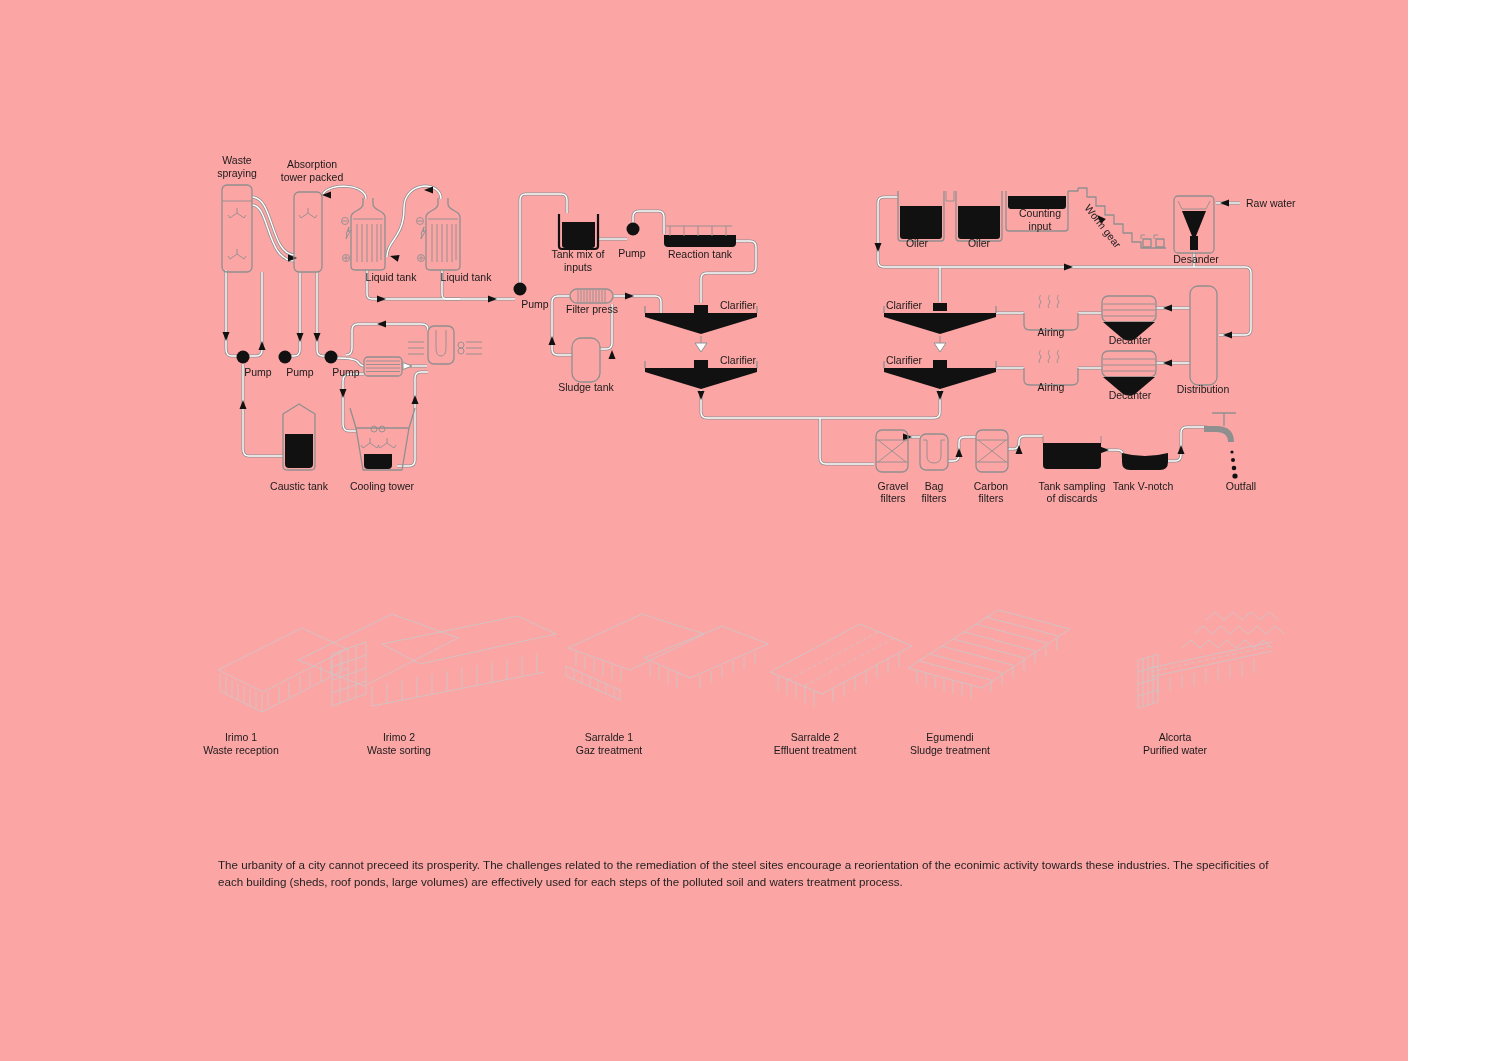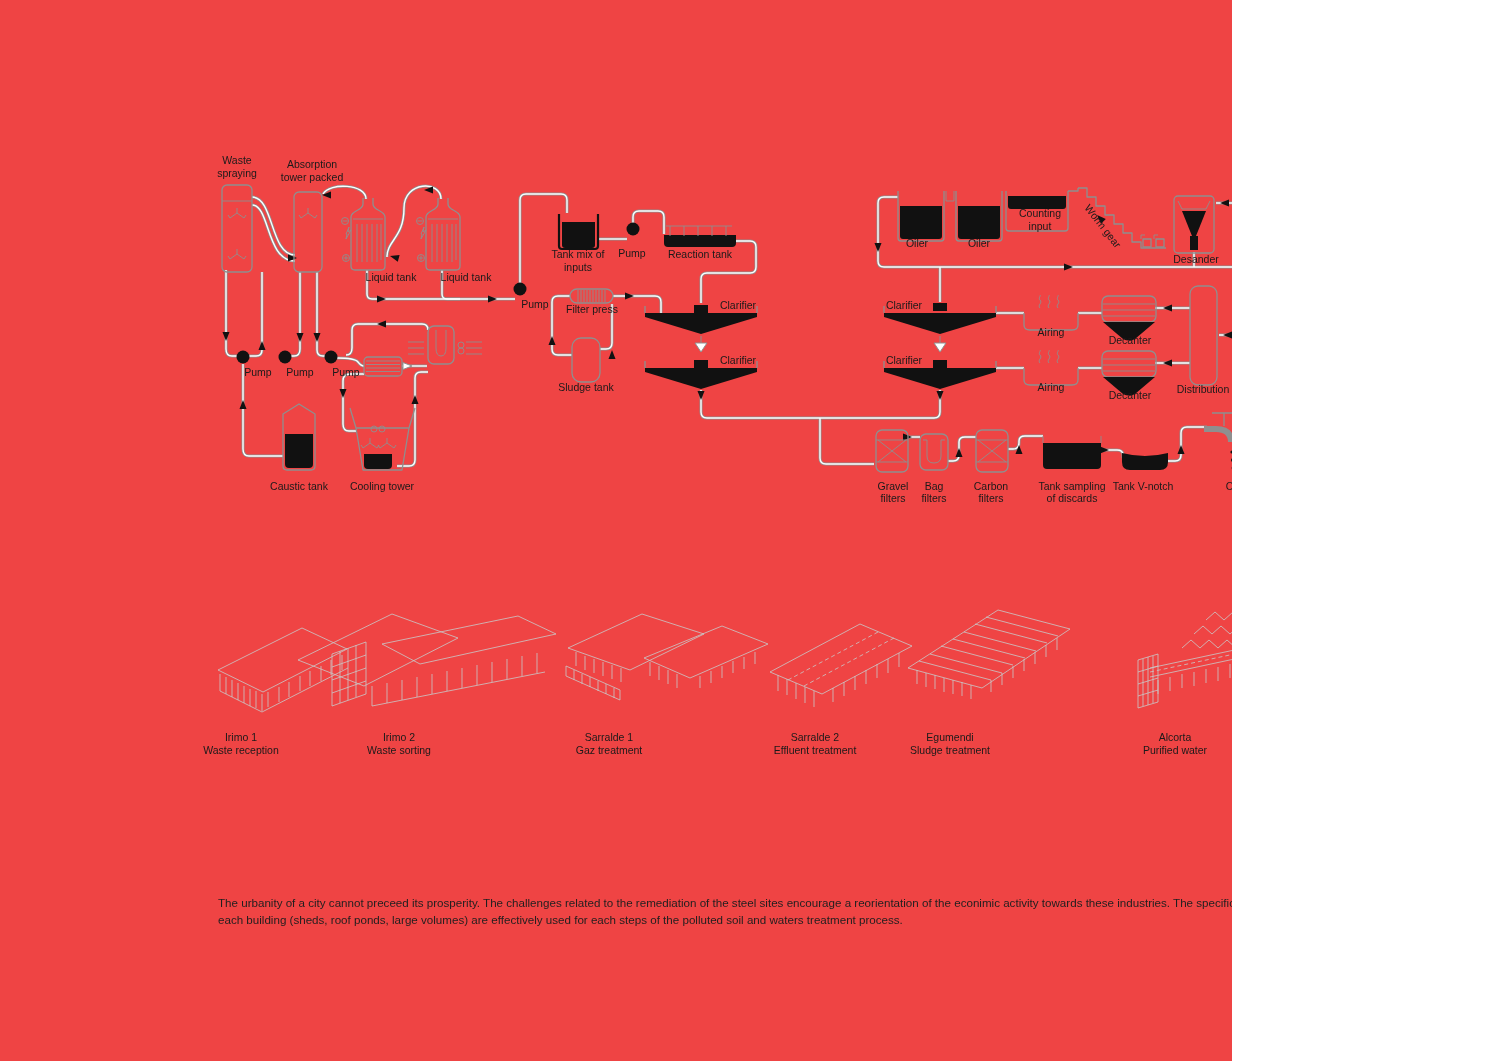--- a/index.html
+++ b/index.html
@@ -1,35 +1,35 @@
 <!DOCTYPE html>
 <html><head>
 <meta charset="utf-8">
 <style>
   html,body { margin:0; padding:0; background:#fff; }
   .canvas {
-    position:relative; width:1232px; height:1061px; background:#ef4444;
+    position:relative; width:1408px; height:1061px; background:#fca5a5;
     font-family:"Liberation Sans", sans-serif; overflow:hidden;
   }
   svg { position:absolute; left:0; top:0; }
   
   .pipe { fill:none; stroke:#8f8f8f; stroke-width:3; stroke-linejoin:round; stroke-linecap:butt; }
   .pipe-core { fill:none; stroke:#ffffff; stroke-width:1.4; stroke-linejoin:round; stroke-linecap:butt; }
   .wall { fill:none; stroke:#8f8f8f; stroke-width:1.3; stroke-linejoin:round; }
   .thin { fill:none; stroke:#8f8f8f; stroke-width:0.9; }
   .ink  { fill:#111111; stroke:none; }
   .arr  { fill:#111111; stroke:none; }
   .harr { fill:#ffffff; stroke:#8f8f8f; stroke-width:1; }
   .lbl  { font:10.5px "Liberation Sans", sans-serif; fill:#1a1a1a; text-anchor:middle; }
   .lbl-start { text-anchor:start; }
   .bld  { fill:none; stroke:#c9c9c9; stroke-width:0.8; }
   .blddash { fill:none; stroke:#c9c9c9; stroke-width:0.8; stroke-dasharray:4 3; }
   .caption {
     position:absolute; left:218px; top:856px; width:1066px;
-    font-size:11.6px; line-height:1.5; color:#1f1f1f;margin-top:38px;
+    font-size:11.6px; line-height:1.5; color:#1f1f1f;
   }
   .pagenum {
     position:absolute; left:1478px; top:1032px;
     font-size:11px; color:#333;
   }
 </style>
 </head>
 <body>
 
 <div class="canvas">

